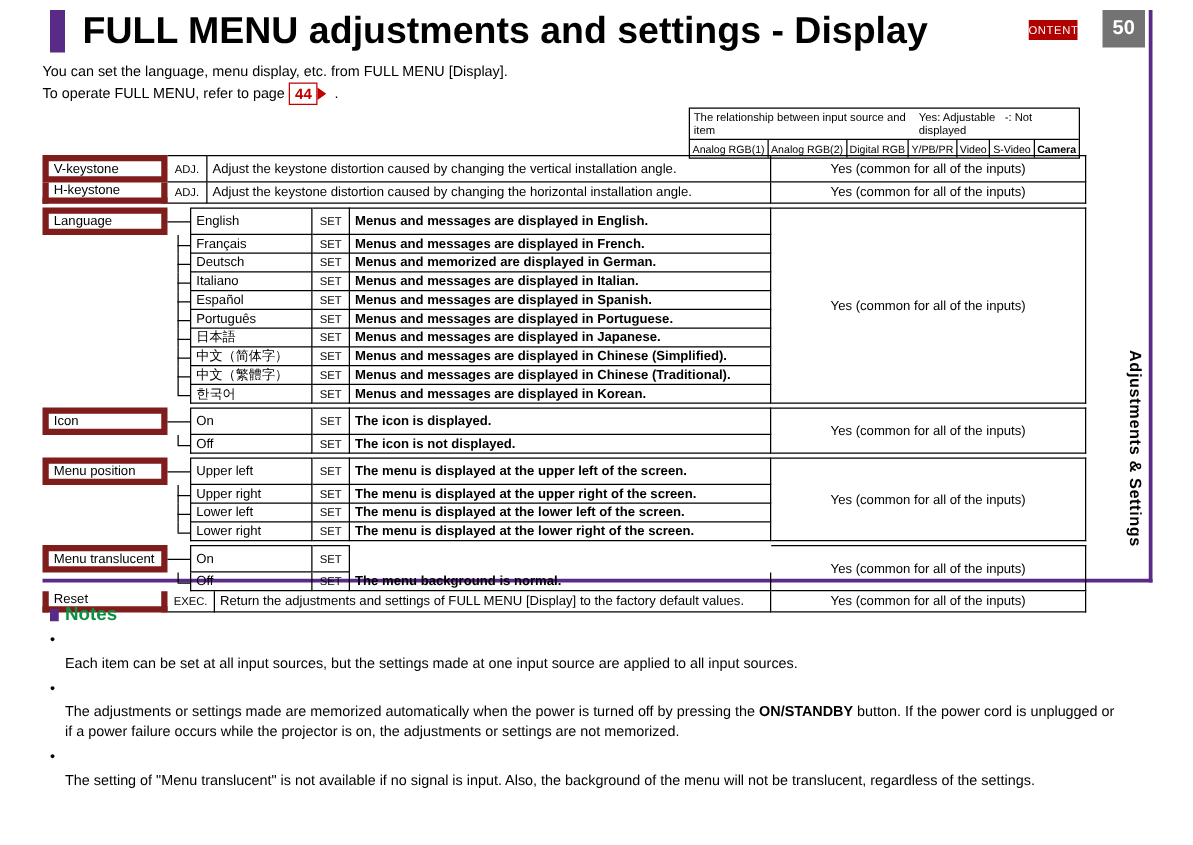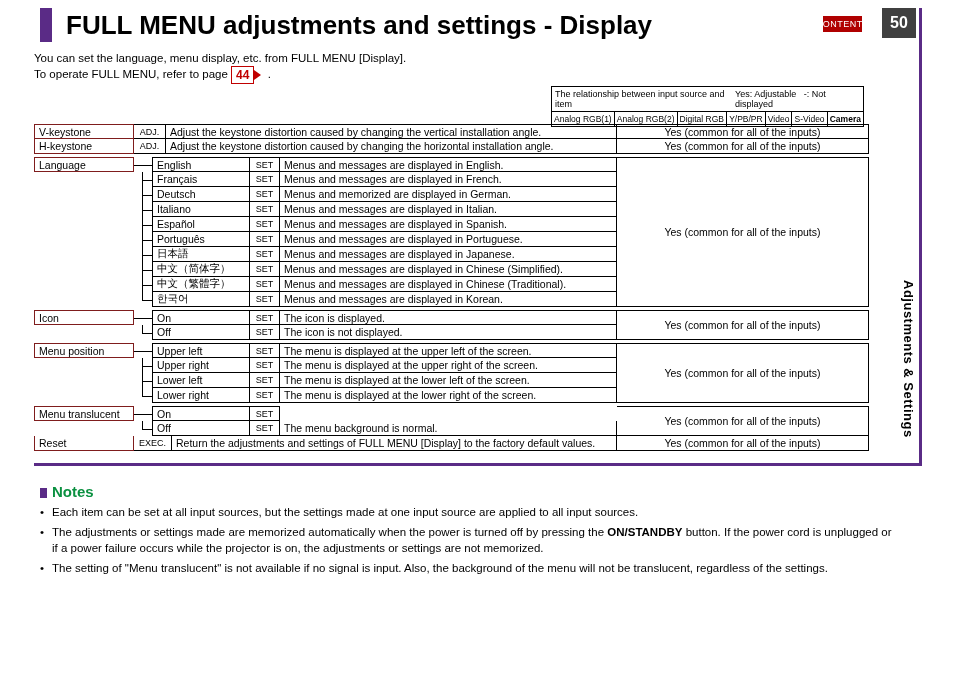--- a/index.html
+++ b/index.html
@@ -22,21 +22,21 @@
     display: flex;
     align-items: center;
   }
   .title-bar {
     width: 12px;
     height: 34px;
     background: #5a2b86;
     margin-right: 14px;
   }
   .title-text {
-    font-size: 26px;
+    font-size: 30px;
     font-weight: bold;
   }
   .contents-btn {
     position: absolute;
     right: 92px;
     top: 16px;
     width: 39px;
     height: 16px;
     background: #b00000;
     color: #fff;
@@ -45,21 +45,21 @@
     align-items: center;
     justify-content: center;
     letter-spacing: .5px;
   }
   .page-number {
     position: absolute;
     right: 38px;
     top: 8px;
     width: 34px;
     height: 30px;
-    background: #404040;
+    background: #737373;
     color: #fff;
     display: flex;
     align-items: center;
     justify-content: center;
     font-size: 16px;
     font-weight: bold;
   }
   .intro {
     position: absolute;
     left: 34px;
@@ -152,21 +152,21 @@
     width: 835px;
     font-size: 10.5px;
   }
   .trow {
     display: flex;
     align-items: stretch;
     min-height: 15px;
   }
   .c-item {
     width: 100px;
-    border: 1px solid #7f1d1d;
+    border: 5px solid #7f1d1d;
     padding: 0 4px;
     display: flex;
     align-items: center;
   }
   .c-spacer-item { width: 100px; }
   .c-conn { width: 18px; position: relative; }
   .c-conn::before {
     content: '';
     position: absolute;
     left: 0; right: 0; top: 50%;
@@ -204,21 +204,21 @@
     border: 1px solid #000;
     border-left: none;
     font-size: 9px;
     display: flex; align-items: center; justify-content: center;
   }
   .c-optdesc {
     flex: 1 1 auto;
     border: 1px solid #000;
     border-left: none;
     padding: 0 4px;
-    display: flex; align-items: center;
+    display: flex; align-items: center; font-weight: bold;
   }
   .no-top { border-top: none !important; }
   .group {
     display: flex;
   }
   .group-left { width: 583px; }
   .group-right {
     width: 252px;
     border: 1px solid #000;
     border-left: none;
@@ -267,21 +267,21 @@
   .notes-hd::before {
     content: '';
     display: inline-block;
     width: 7px; height: 10px;
     background: #5a2b86;
     margin-right: 5px;
     vertical-align: middle;
   }
   .bullet { display: flex; margin-bottom: 4px; }
   .bullet .dot { width: 12px; }
-  .bullet .txt { flex: 1; }
+  .bullet .txt { flex: 1; margin-top: 19px; }
   .b { font-weight: bold; }
 </style>
 </head>
 <body>
 
 <div class="page-title">
   <div class="title-bar"></div>
   <div class="title-text">FULL MENU adjustments and settings - Display</div>
 </div>
 <div class="contents-btn">CONTENTS</div>

